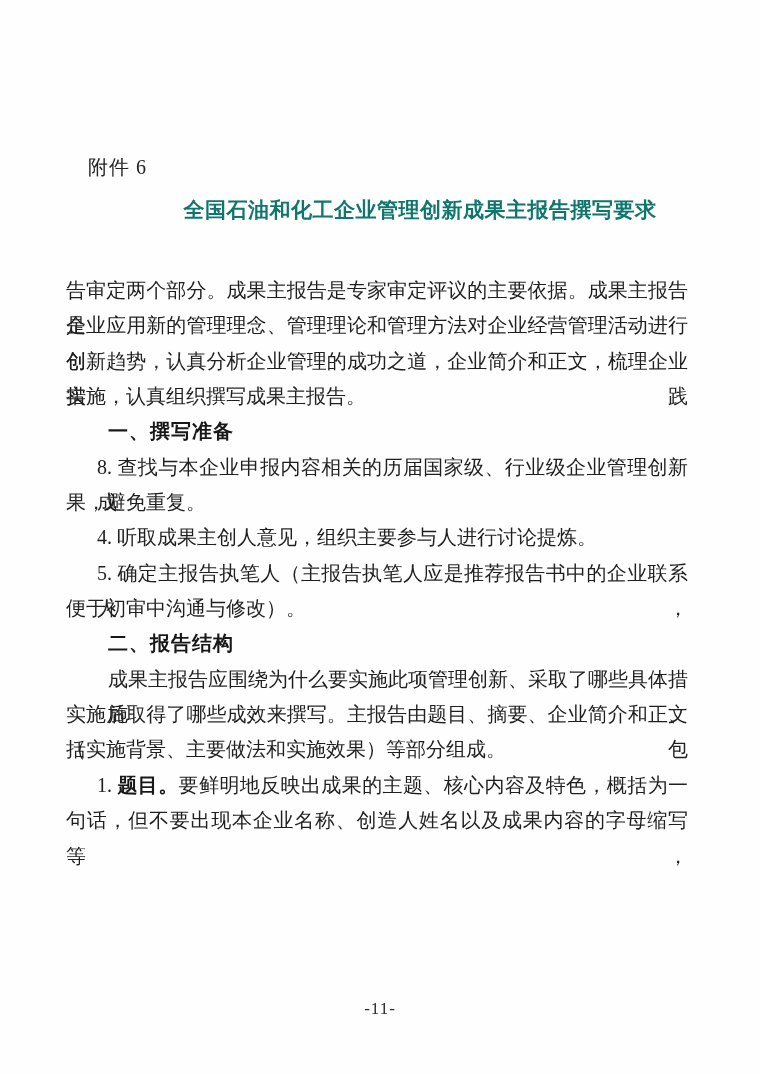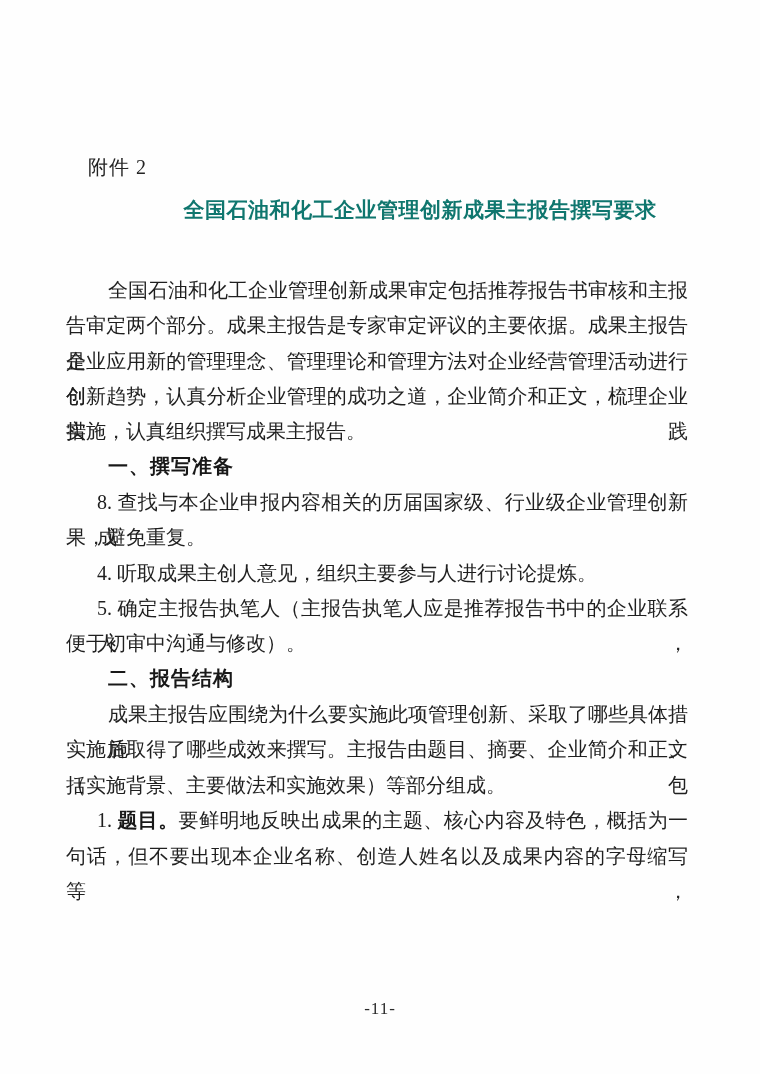--- a/index.html
+++ b/index.html
@@ -26,44 +26,43 @@
   }
   .content {
     position: absolute; left: 66px; top: 273px; width: 622px;
     font-size: 20px; color: #1f1f1f;
   }
   .line { line-height: 35.35px; height: 35.35px; overflow: visible; }
   .fill { text-align: justify; text-align-last: justify; }
   .indent { padding-left: 42px; }
   .item { padding-left: 31px; }
   .heading {
-    font-family: Liberation Mono, monospace;
+    font-family: Liberation Sans, sans-serif;
     font-weight: 700; letter-spacing: 1px; color: #181818;
   }
   .bold-seg {
     font-family: "Liberation Sans", "DejaVu Sans", sans-serif;
     font-weight: 700; color: #181818;
   }
   .page-footer {
     position: absolute; top: 999px; left: 0; width: 760px;
     text-align: center; font-size: 17px; letter-spacing: 1px;
     color: #2b2b2b;
   }
 </style>
 </head>
 <body>
 
 <div class="page">
 
-  <div class="attachment-label">附件 2</div>
+  <div class="attachment-label">附件 6</div>
 
   <div class="doc-title">全国石油和化工企业管理创新成果主报告撰写要求</div>
 
   <div class="content">
-    <div class="line indent fill">全国石油和化工企业管理创新成果审定包括推荐报告书审核和主报</div>
     <div class="line fill">告审定两个部分。成果主报告是专家审定评议的主要依据。成果主报告是</div>
     <div class="line fill">企业应用新的管理理念、管理理论和管理方法对企业经营管理活动进行创</div>
     <div class="line fill">创新趋势，认真分析企业管理的成功之道，企业简介和正文，梳理企业实践</div>
     <div class="line">措施，认真组织撰写成果主报告。</div>
 
     <div class="line indent heading">一、撰写准备</div>
 
     <div class="line item fill">8. 查找与本企业申报内容相关的历届国家级、行业级企业管理创新成</div>
     <div class="line">果，避免重复。</div>
     <div class="line item">4. 听取成果主创人意见，组织主要参与人进行讨论提炼。</div>

